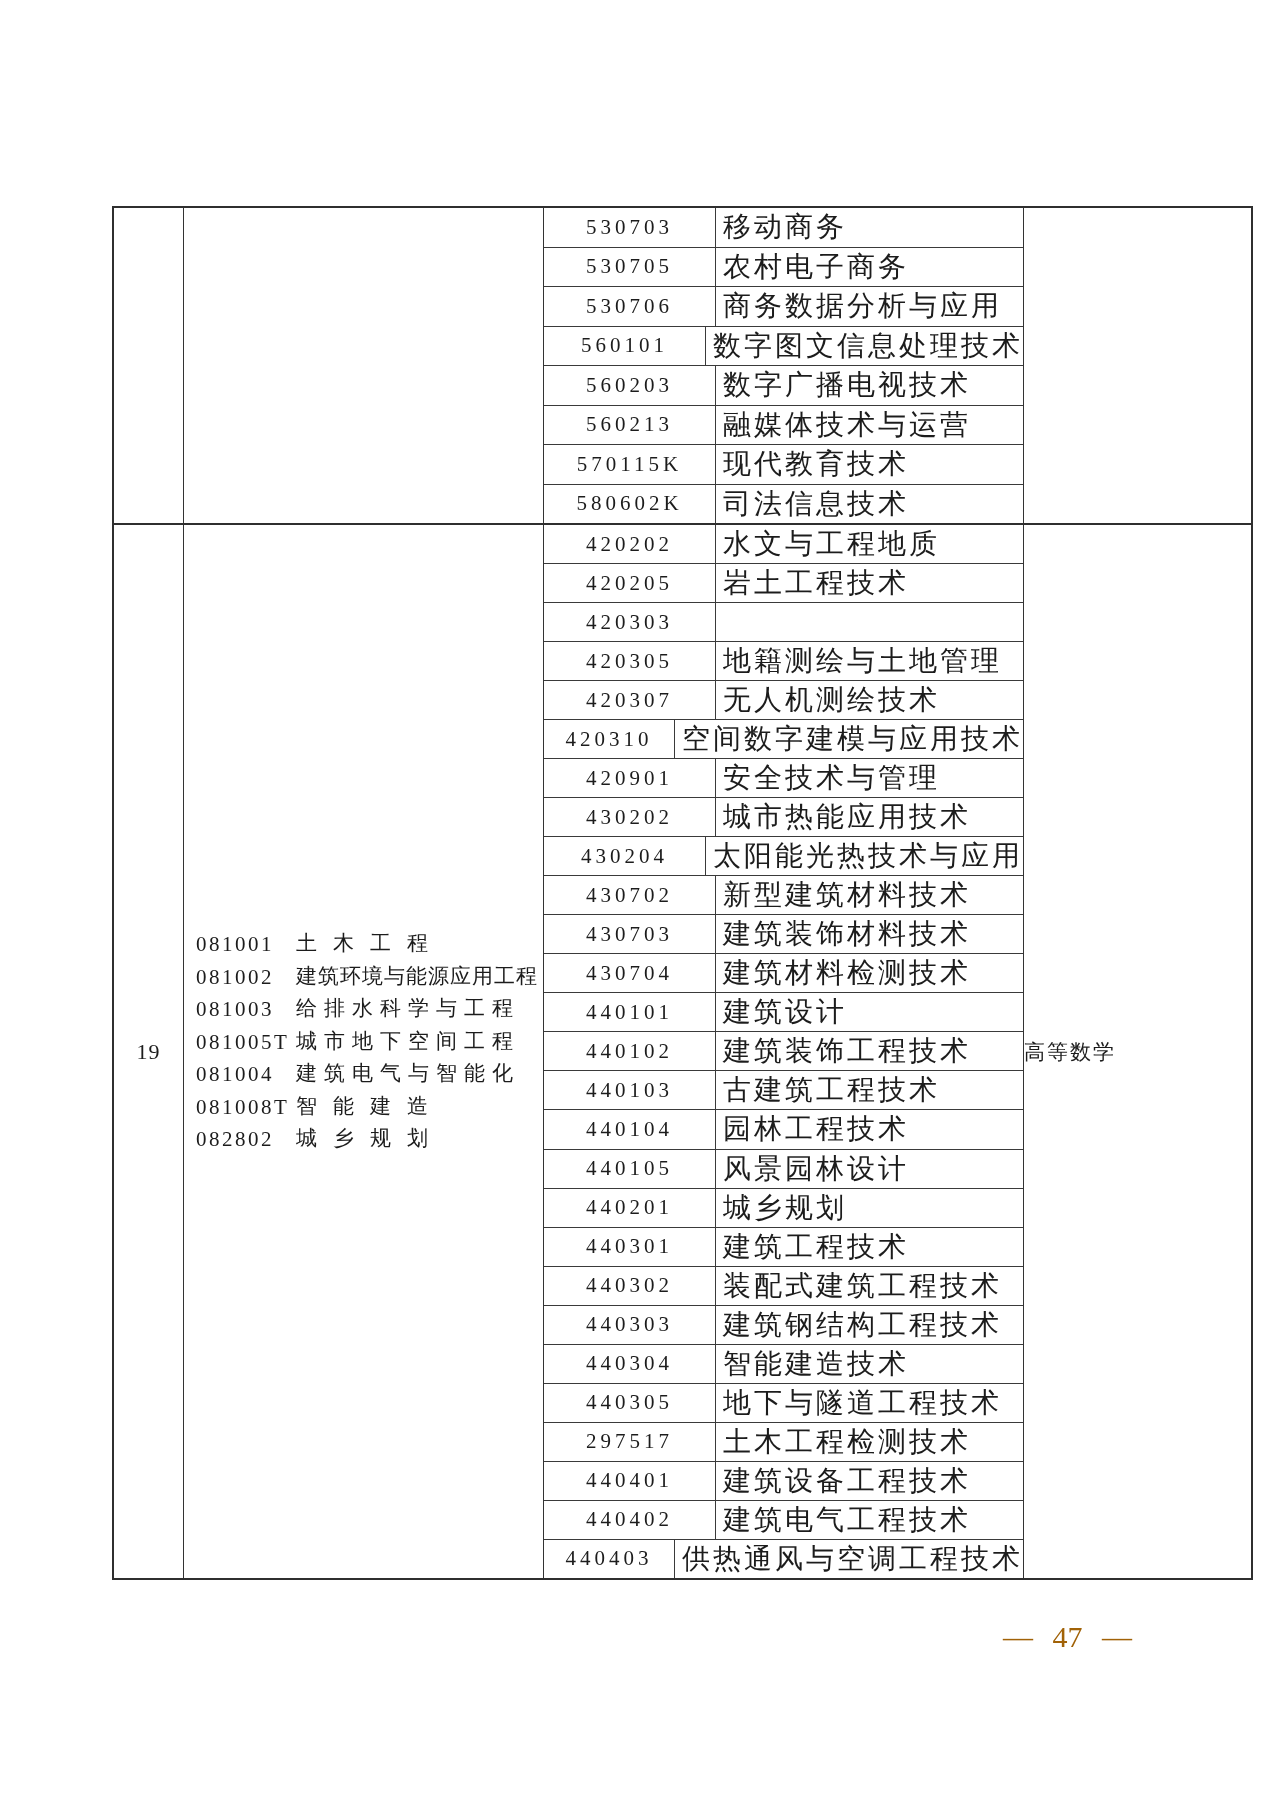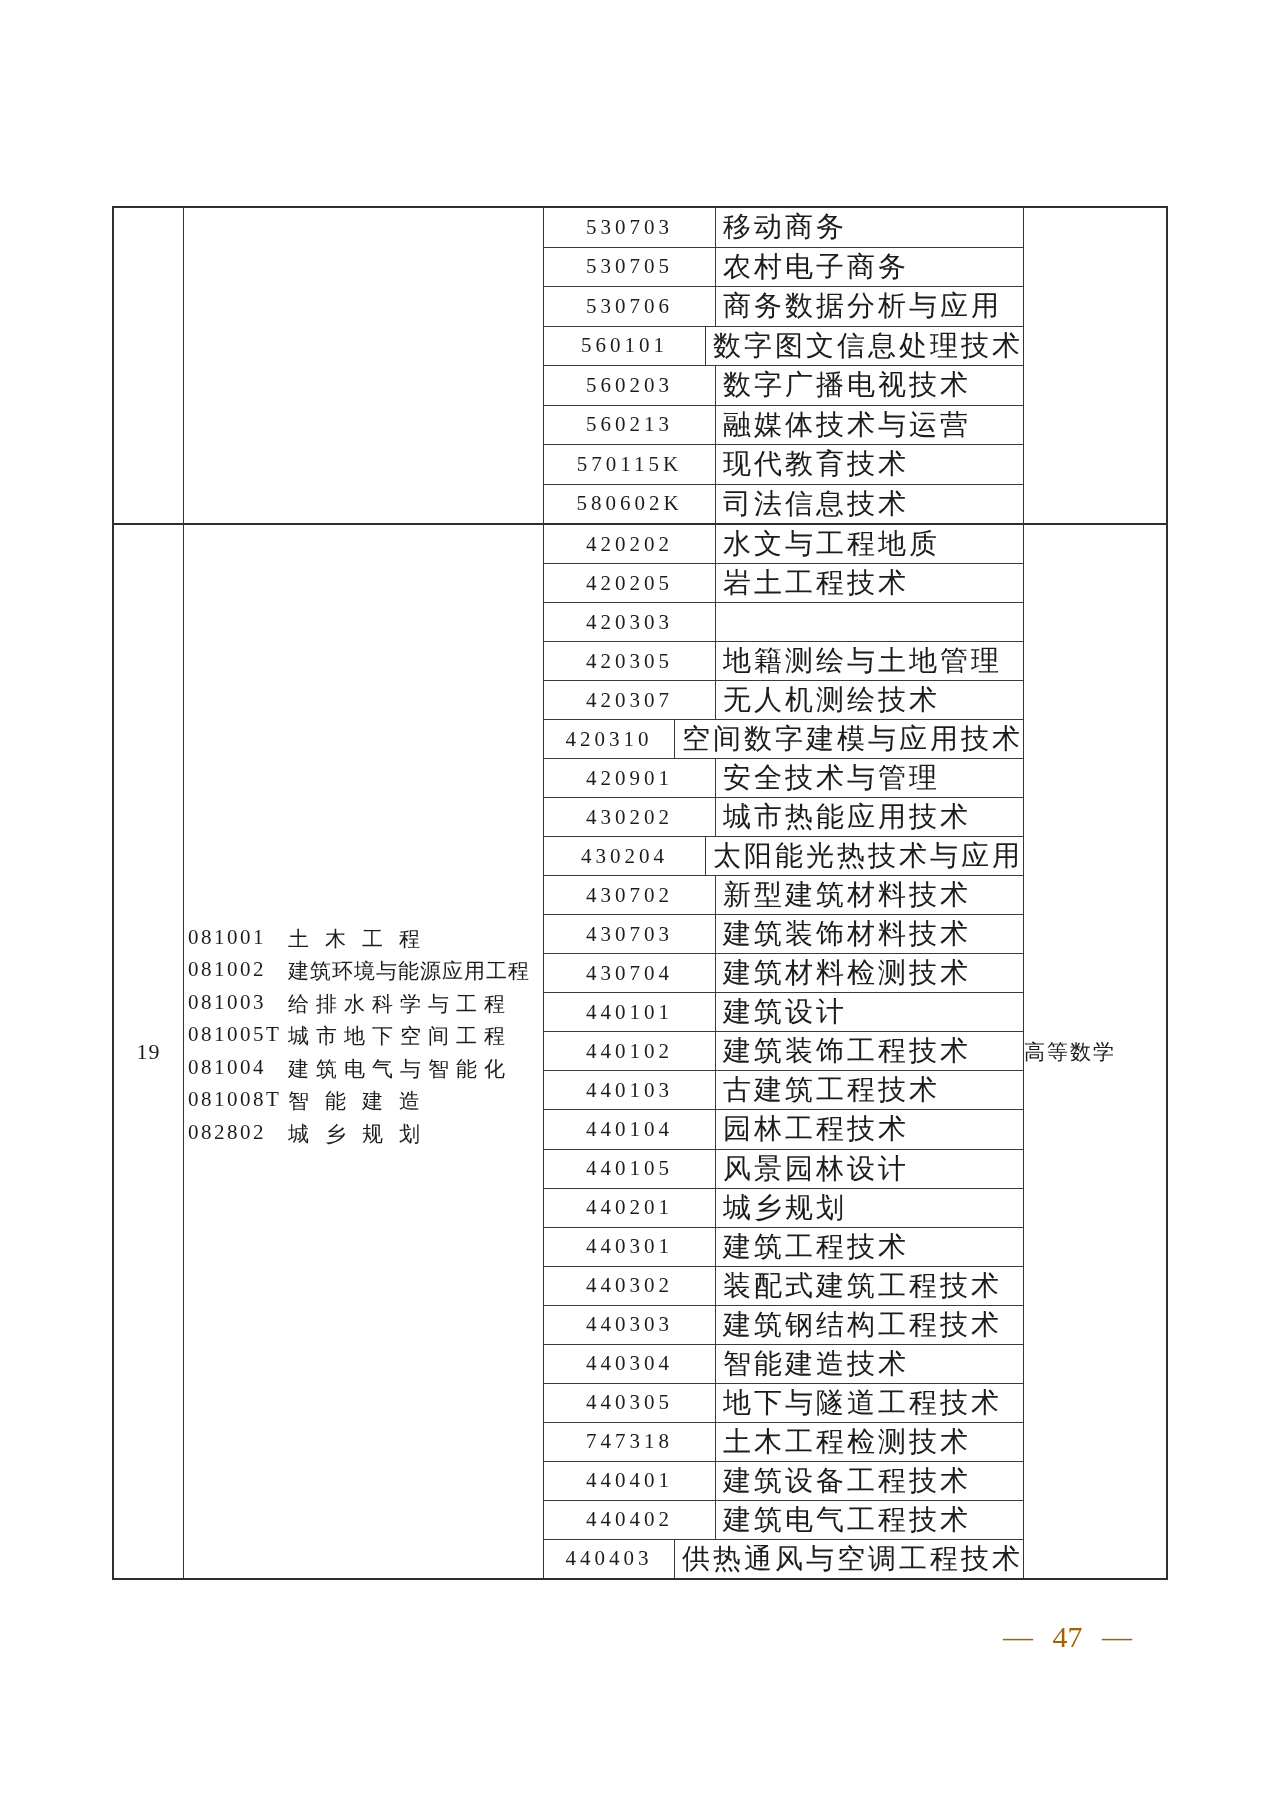--- a/index.html
+++ b/index.html
@@ -1,31 +1,31 @@
 <!DOCTYPE html>
 <html><head>
 <meta charset="utf-8">
 <style>
   html,body{margin:0;padding:0;}
   body{
     width:1280px;height:1810px;position:relative;background:#ffffff;
     font-family:"Liberation Serif","DejaVu Serif",serif;color:#1c1c1c;overflow:hidden;
   }
   .table{
-    position:absolute;left:112px;top:206px;width:1056px;height:1374px;
+    position:absolute;left:112px;top:206px;width:1141px;height:1374px;
     border:2px solid #2f2f2f;box-sizing:border-box;display:flex;flex-direction:column;
   }
   .section{display:flex;width:100%;box-sizing:border-box;}
   .sec-a{height:315px;}
   .sec-b{flex:1;border-top:2px solid #2f2f2f;}
   .c1{width:70px;border-right:1.5px solid #333;display:flex;align-items:center;justify-content:center;box-sizing:border-box;}
   .rowno{font-size:22px;letter-spacing:1px;font-family:Liberation Serif, serif;}
   .c2{width:360px;border-right:1.5px solid #333;display:flex;align-items:center;box-sizing:border-box;}
   .majors{padding-left:4px;transform:translateY(-13px);}
-  .major-line{height:32.5px;display:flex;align-items:flex-start;font-size:21px;white-space:nowrap;}
+  .major-line{height:32.5px;display:flex;align-items:flex-end;font-size:21px;white-space:nowrap;margin-left:8px;}
   .mcode{display:inline-block;width:100px;letter-spacing:2.5px;}
   .c34{width:480px;display:flex;flex-direction:column;border-right:1.5px solid #333;box-sizing:border-box;}
   .prow{flex:1;display:flex;border-bottom:1.5px solid #3a3a3a;box-sizing:border-box;}
   .prow:last-child{border-bottom:none;}
   .pcode{width:172px;border-right:1.5px solid #3a3a3a;display:flex;align-items:center;justify-content:center;
          font-size:21px;letter-spacing:4px;box-sizing:border-box;}
   .pname{flex:1;display:flex;align-items:center;padding-left:7px;font-size:28px;letter-spacing:3px;white-space:nowrap;}
   .c5{flex:1;display:flex;align-items:center;justify-content:flex-start;}
   .subject{font-size:21px;letter-spacing:2px;}
   .footer{position:absolute;top:1620px;left:0;width:1132px;text-align:right;
@@ -206,21 +206,21 @@
           </div>
           <div class="prow">
             <div class="pcode">440304</div>
             <div class="pname">智能建造技术</div>
           </div>
           <div class="prow">
             <div class="pcode">440305</div>
             <div class="pname">地下与隧道工程技术</div>
           </div>
           <div class="prow">
-            <div class="pcode">747318</div>
+            <div class="pcode">297517</div>
             <div class="pname">土木工程检测技术</div>
           </div>
           <div class="prow">
             <div class="pcode">440401</div>
             <div class="pname">建筑设备工程技术</div>
           </div>
           <div class="prow">
             <div class="pcode">440402</div>
             <div class="pname">建筑电气工程技术</div>
           </div>

